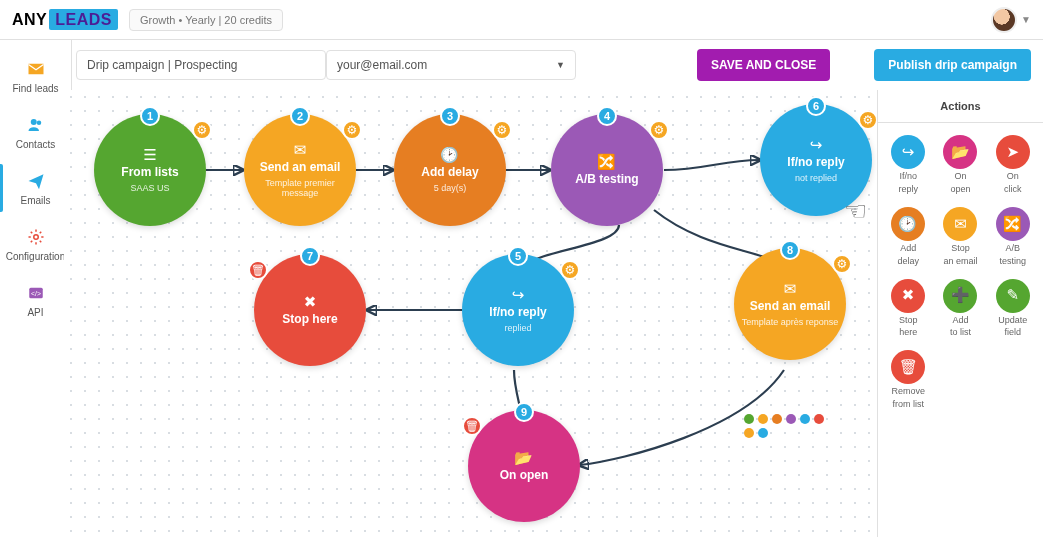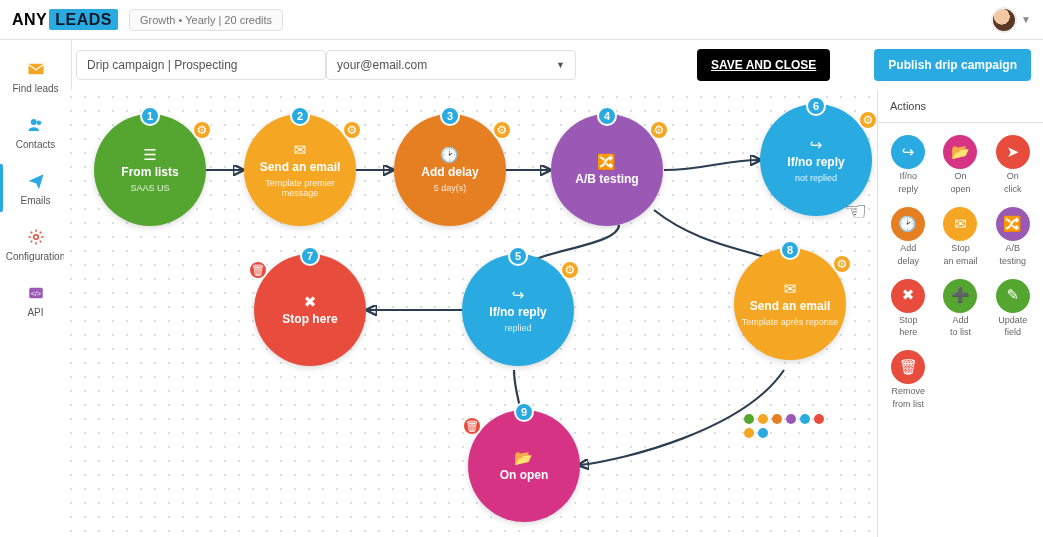--- a/index.html
+++ b/index.html
@@ -13,38 +13,38 @@
     --navy: #2c3e50;
     --gray-bg: #f5f6f7;
     --border: #e0e0e0;
   }
   * { box-sizing: border-box; font-family: -apple-system, "Helvetica Neue", Arial, sans-serif; }
   body { margin: 0; width: 1043px; height: 537px; background: #fff; overflow: hidden; }
 
   
   .topbar { height: 40px; display: flex; align-items: center; padding: 0 12px; border-bottom: 1px solid var(--border); }
   .logo { font-weight: 800; font-size: 16px; letter-spacing: 0.5px; }
-  .logo .l2 { background: var(--blue); color: #0f172a; padding: 2px 6px; border-radius: 2px; margin-left: 2px; }
+  .logo .l2 { background: var(--blue); color: #4c1d95; padding: 2px 6px; border-radius: 2px; margin-left: 2px; }
   .plan-pill { margin-left: 11px; border: 1px solid var(--border); border-radius: 4px; padding: 4px 10px; font-size: 11px; color: #777; background: #fafafa; }
   .avatar { margin-left: auto; width: 26px; height: 26px; border-radius: 50%; background: radial-gradient(circle at 40% 35%, #f2c7a3 0 40%, #5a3825 41% 100%); border: 2px solid #eee; }
   .chev { margin-left: 4px; color: #888; font-size: 10px; }
 
   
   .sidebar { position: absolute; top: 40px; left: 0; width: 72px; bottom: 16px; background: #fff; border-right: 1px solid var(--border); padding-top: 8px; }
   .sb-item { display: flex; flex-direction: column; align-items: center; gap: 3px; padding: 10px 0; font-size: 10px; color: #555; cursor: pointer; }
   .sb-item .sb-ico { width: 22px; height: 22px; display: flex; align-items: center; justify-content: center; }
   .sb-item.active { position: relative; }
   .sb-item.active::before { content: ""; position: absolute; left: 0; top: 4px; bottom: 4px; width: 3px; background: var(--blue); border-radius: 0 2px 2px 0; }
 
   
   .toolrow { position: absolute; top: 40px; left: 64px; right: 0; height: 50px; display: flex; align-items: center; padding: 0 12px; }
   .toolrow input[type=text] { height: 30px; border: 1px solid var(--border); border-radius: 4px; padding: 0 10px; font-size: 12px; color: #555; }
   .toolrow .sel { width: 250px; height: 30px; border: 1px solid var(--border); border-radius: 4px; padding: 0 10px; font-size: 12px; color: #555; background: #fff; display: flex; align-items: center; justify-content: space-between; }
   .btn { height: 32px; padding: 0 14px; border-radius: 4px; font-size: 12px; font-weight: 600; color: #fff; border: none; cursor: pointer; }
-  .btn.gray { background: #000000; text-decoration: underline; }
+  .btn.gray { background: #a21caf; }
   .btn.blue { background: var(--blue); margin-left: 44px; }
 
   
   .canvas-wrap { position: absolute; top: 90px; left: 64px; right: 166px; bottom: 0; background: #fff; overflow: hidden; }
   .canvas { position: absolute; inset: 0; background-image: radial-gradient(#d8dde2 1px, transparent 1px); background-size: 14px 14px; }
   svg.edges { position: absolute; inset: 0; width: 100%; height: 100%; pointer-events: none; }
   svg.edges path { stroke: #2c3e50; stroke-width: 2.2; fill: none; }
 
   .node { position: absolute; width: 112px; height: 112px; border-radius: 50%; color: #fff; display: flex; flex-direction: column; align-items: center; justify-content: center; text-align: center; box-shadow: 0 2px 6px rgba(0,0,0,0.15); cursor: grab; padding: 6px; }
   .node .n-ico { font-size: 15px; margin-bottom: 2px; }
@@ -54,21 +54,21 @@
   .node .gear { position: absolute; top: 6px; right: -6px; width: 20px; height: 20px; border-radius: 50%; background: var(--orange); color: #fff; font-size: 12px; display: flex; align-items: center; justify-content: center; border: 2px solid #fff; cursor: pointer; }
   .node .trash { position: absolute; top: 6px; left: -6px; width: 20px; height: 20px; border-radius: 50%; background: #e74c3c; color: #fff; font-size: 11px; display: flex; align-items: center; justify-content: center; border: 2px solid #fff; cursor: pointer; }
 
   .hand-cursor { position: absolute; font-size: 26px; color: #555; }
 
   .mini-palette { position: absolute; display: flex; flex-wrap: wrap; gap: 4px; width: 90px; }
   .mini-palette span { width: 10px; height: 10px; border-radius: 50%; }
 
   
   .actions { position: absolute; top: 90px; right: 0; width: 166px; bottom: 0; border-left: 1px solid var(--border); background: #fff; }
-  .actions h4 { margin: 0; padding: 10px 12px; font-size: 11px; font-weight: 400; color: #444; border-bottom: 1px solid var(--border); }
+  .actions h4 { margin: 0; padding: 10px 12px; font-size: 11px; font-weight: 700; color: #444; border-bottom: 1px solid var(--border); text-align: center; }
   .act-grid { display: grid; grid-template-columns: repeat(3, 1fr); gap: 4px 0; padding: 8px 4px; }
   .act { display: flex; flex-direction: column; align-items: center; gap: 3px; font-size: 9px; color: #666; text-align: center; line-height: 1.1; cursor: pointer; padding: 4px 0; }
   .act .circ { width: 34px; height: 34px; border-radius: 50%; display: flex; align-items: center; justify-content: center; color: #fff; font-size: 15px; }
 
   
   .ico { width: 18px; height: 18px; }
 </style>
 </head>
 <body>
 

